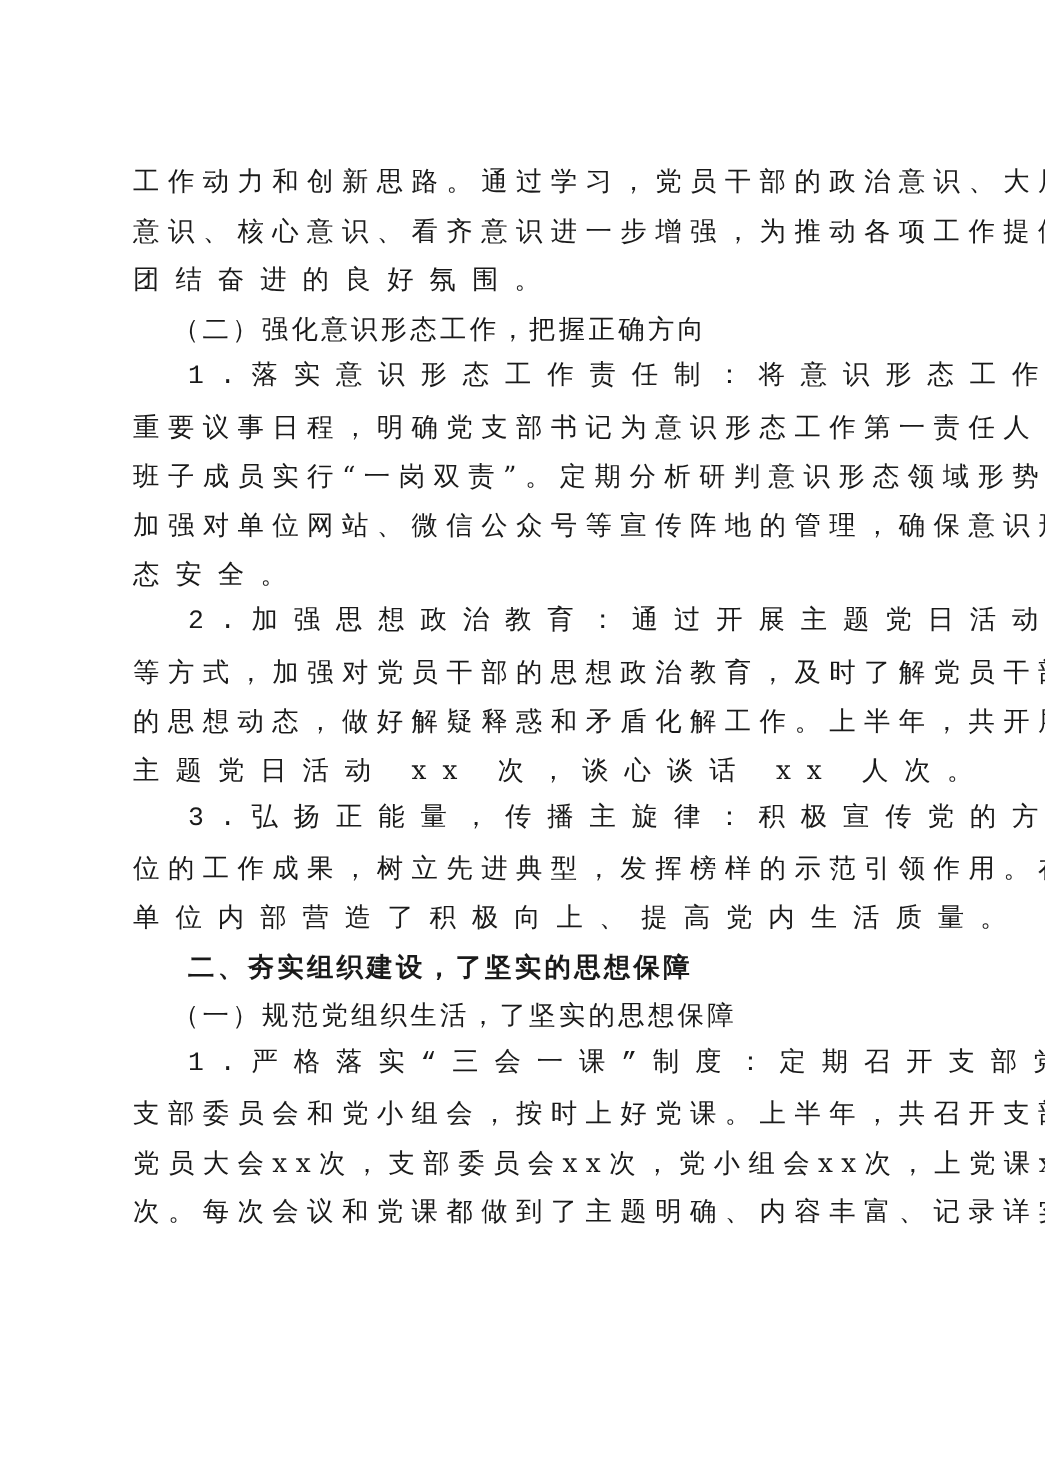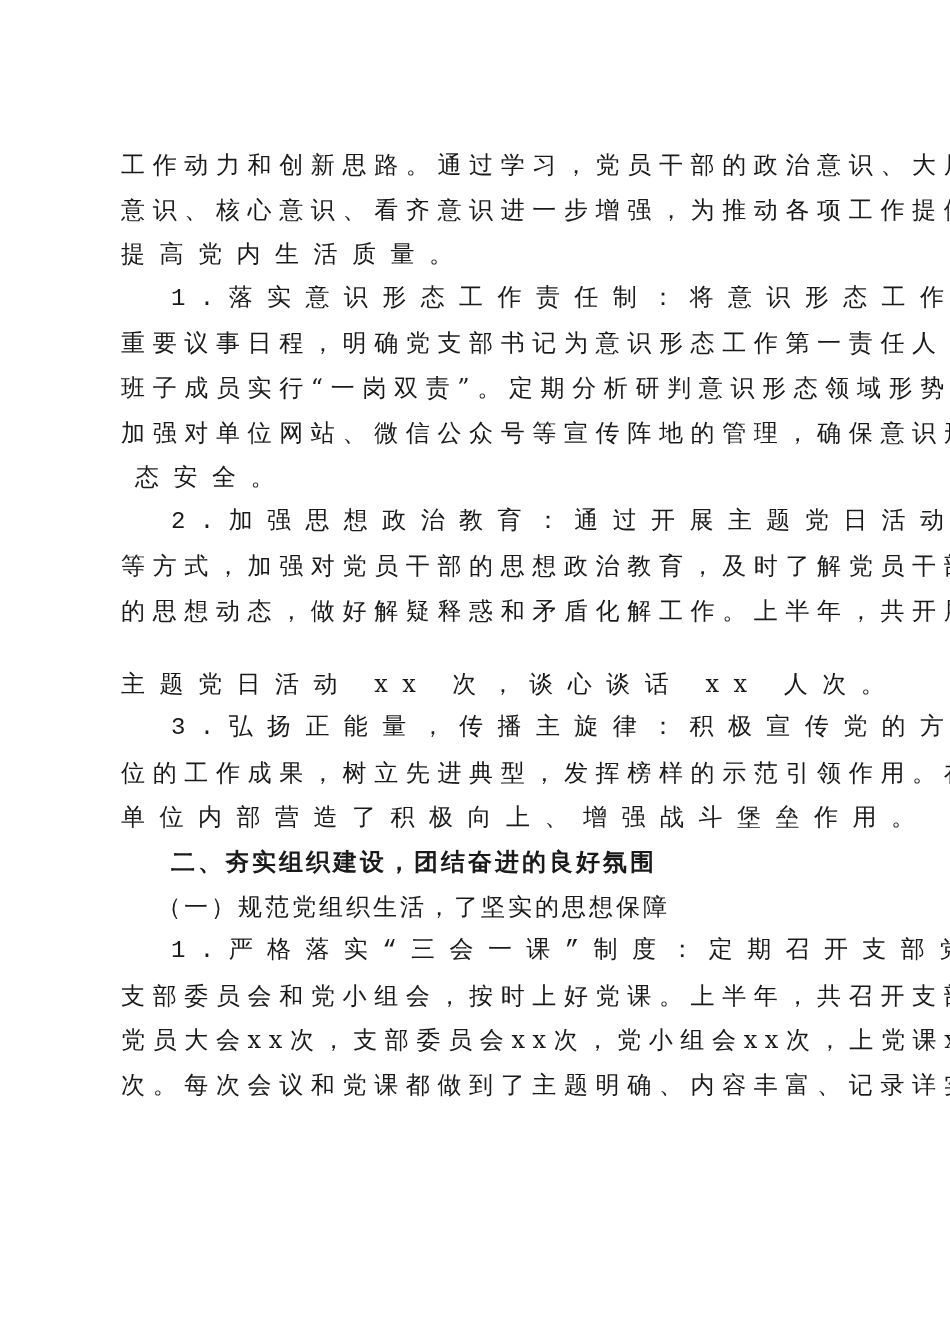--- a/index.html
+++ b/index.html
@@ -20,39 +20,40 @@
   .h3 { padding-left: 36px; }
   .h3 .txt { letter-spacing: 2px; }
   .line .txt { display: inline; }
 </style>
 </head>
 <body>
 
 <div class="page">
   <div class="line"><span>工</span> <span>作</span> <span>动</span> <span>力</span> <span>和</span> <span>创</span> <span>新</span> <span>思</span> <span>路</span> <span>。</span> <span>通</span> <span>过</span> <span>学</span> <span>习</span> <span>，</span> <span>党</span> <span>员</span> <span>干</span> <span>部</span> <span>的</span> <span>政</span> <span>治</span> <span>意</span> <span>识</span> <span>、</span> <span>大</span> <span>局</span> </div>
   <div class="line"><span>意</span> <span>识</span> <span>、</span> <span>核</span> <span>心</span> <span>意</span> <span>识</span> <span>、</span> <span>看</span> <span>齐</span> <span>意</span> <span>识</span> <span>进</span> <span>一</span> <span>步</span> <span>增</span> <span>强</span> <span>，</span> <span>为</span> <span>推</span> <span>动</span> <span>各</span> <span>项</span> <span>工</span> <span>作</span> <span>提</span> <span>供</span> </div>
-  <div class="line last" style="letter-spacing: 14.5px;">提高党内生活质量。</div>
+  <div class="line last" style="letter-spacing: 14.5px;">团结奋进的良好氛围。</div>
 
+  <div class="line last h3"><span class="txt" style="letter-spacing: 3px;">（二）强化意识形态工作，把握正确方向</span></div>
 
   <div class="line indent"><span>1</span> <span>.</span> <span>落</span> <span>实</span> <span>意</span> <span>识</span> <span>形</span> <span>态</span> <span>工</span> <span>作</span> <span>责</span> <span>任</span> <span>制</span> <span>：</span> <span>将</span> <span>意</span> <span>识</span> <span>形</span> <span>态</span> <span>工</span> <span>作</span> <span>纳</span> <span>入</span> <span>党</span> <span>支</span> <span>部</span> </div>
   <div class="line"><span>重</span> <span>要</span> <span>议</span> <span>事</span> <span>日</span> <span>程</span> <span>，</span> <span>明</span> <span>确</span> <span>党</span> <span>支</span> <span>部</span> <span>书</span> <span>记</span> <span>为</span> <span>意</span> <span>识</span> <span>形</span> <span>态</span> <span>工</span> <span>作</span> <span>第</span> <span>一</span> <span>责</span> <span>任</span> <span>人</span> <span>，</span> </div>
   <div class="line"><span>班</span> <span>子</span> <span>成</span> <span>员</span> <span>实</span> <span>行</span> <span>“</span> <span>一</span> <span>岗</span> <span>双</span> <span>责</span> <span>”</span> <span>。</span> <span>定</span> <span>期</span> <span>分</span> <span>析</span> <span>研</span> <span>判</span> <span>意</span> <span>识</span> <span>形</span> <span>态</span> <span>领</span> <span>域</span> <span>形</span> <span>势</span>  </div>
   <div class="line"><span>加</span> <span>强</span> <span>对</span> <span>单</span> <span>位</span> <span>网</span> <span>站</span> <span>、</span> <span>微</span> <span>信</span> <span>公</span> <span>众</span> <span>号</span> <span>等</span> <span>宣</span> <span>传</span> <span>阵</span> <span>地</span> <span>的</span> <span>管</span> <span>理</span> <span>，</span> <span>确</span> <span>保</span> <span>意</span> <span>识</span> <span>形</span> </div>
-  <div class="line last" style="letter-spacing: 14.5px; margin-left: 14px;">态安全。</div>
+  <div class="line last" style="letter-spacing: 14.5px;">态安全。</div>
 
   <div class="line indent"><span>2</span> <span>.</span> <span>加</span> <span>强</span> <span>思</span> <span>想</span> <span>政</span> <span>治</span> <span>教</span> <span>育</span> <span>：</span> <span>通</span> <span>过</span> <span>开</span> <span>展</span> <span>主</span> <span>题</span> <span>党</span> <span>日</span> <span>活</span> <span>动</span> <span>、</span> <span>谈</span> <span>心</span> <span>谈</span> <span>话</span> </div>
   <div class="line"><span>等</span> <span>方</span> <span>式</span> <span>，</span> <span>加</span> <span>强</span> <span>对</span> <span>党</span> <span>员</span> <span>干</span> <span>部</span> <span>的</span> <span>思</span> <span>想</span> <span>政</span> <span>治</span> <span>教</span> <span>育</span> <span>，</span> <span>及</span> <span>时</span> <span>了</span> <span>解</span> <span>党</span> <span>员</span> <span>干</span> <span>部</span> </div>
   <div class="line"><span>的</span> <span>思</span> <span>想</span> <span>动</span> <span>态</span> <span>，</span> <span>做</span> <span>好</span> <span>解</span> <span>疑</span> <span>释</span> <span>惑</span> <span>和</span> <span>矛</span> <span>盾</span> <span>化</span> <span>解</span> <span>工</span> <span>作</span> <span>。</span> <span>上</span> <span>半</span> <span>年</span> <span>，</span> <span>共</span> <span>开</span> <span>展</span> </div>
-  <div class="line last" style="letter-spacing: 14.5px; margin-top: 28px;">主题党日活动 xx 次，谈心谈话 xx 人次。</div>
+  <div class="line last" style="letter-spacing: 14.5px;">主题党日活动 xx 次，谈心谈话 xx 人次。</div>
 
   <div class="line indent"><span>3</span> <span>.</span> <span>弘</span> <span>扬</span> <span>正</span> <span>能</span> <span>量</span> <span>，</span> <span>传</span> <span>播</span> <span>主</span> <span>旋</span> <span>律</span> <span>：</span> <span>积</span> <span>极</span> <span>宣</span> <span>传</span> <span>党</span> <span>的</span> <span>方</span> <span>针</span> <span>政</span> <span>策</span> <span>和</span> <span>单</span> </div>
   <div class="line"><span>位</span> <span>的</span> <span>工</span> <span>作</span> <span>成</span> <span>果</span> <span>，</span> <span>树</span> <span>立</span> <span>先</span> <span>进</span> <span>典</span> <span>型</span> <span>，</span> <span>发</span> <span>挥</span> <span>榜</span> <span>样</span> <span>的</span> <span>示</span> <span>范</span> <span>引</span> <span>领</span> <span>作</span> <span>用</span> <span>。</span> <span>在</span> </div>
-  <div class="line last" style="letter-spacing: 14.5px;">单位内部营造了积极向上、增强战斗堡垒作用。</div>
+  <div class="line last" style="letter-spacing: 14.5px;">单位内部营造了积极向上、提高党内生活质量。</div>
 
-  <div class="line last indent h2" style="letter-spacing: 3px;">二、夯实组织建设，团结奋进的良好氛围</div>
+  <div class="line last indent h2" style="letter-spacing: 3px;">二、夯实组织建设，了坚实的思想保障</div>
 
   <div class="line last h3"><span class="txt" style="letter-spacing: 3px;">（一）规范党组织生活，了坚实的思想保障</span></div>
 
   <div class="line indent"><span>1</span> <span>.</span> <span>严</span> <span>格</span> <span>落</span> <span>实</span> <span>“</span> <span>三</span> <span>会</span> <span>一</span> <span>课</span> <span>”</span> <span>制</span> <span>度</span> <span>：</span> <span>定</span> <span>期</span> <span>召</span> <span>开</span> <span>支</span> <span>部</span> <span>党</span> <span>员</span> <span>大</span> <span>会</span> <span>、</span> </div>
   <div class="line"><span>支</span> <span>部</span> <span>委</span> <span>员</span> <span>会</span> <span>和</span> <span>党</span> <span>小</span> <span>组</span> <span>会</span> <span>，</span> <span>按</span> <span>时</span> <span>上</span> <span>好</span> <span>党</span> <span>课</span> <span>。</span> <span>上</span> <span>半</span> <span>年</span> <span>，</span> <span>共</span> <span>召</span> <span>开</span> <span>支</span> <span>部</span> </div>
   <div class="line"><span>党</span> <span>员</span> <span>大</span> <span>会</span> <span> </span> <span>x</span> <span>x</span> <span> </span> <span>次</span> <span>，</span> <span>支</span> <span>部</span> <span>委</span> <span>员</span> <span>会</span> <span> </span> <span>x</span> <span>x</span> <span> </span> <span>次</span> <span>，</span> <span>党</span> <span>小</span> <span>组</span> <span>会</span> <span> </span> <span>x</span> <span>x</span> <span> </span> <span>次</span> <span>，</span> <span>上</span> <span>党</span> <span>课</span> <span> </span> <span>x</span>  </div>
   <div class="line"><span>次</span> <span>。</span> <span>每</span> <span>次</span> <span>会</span> <span>议</span> <span>和</span> <span>党</span> <span>课</span> <span>都</span> <span>做</span> <span>到</span> <span>了</span> <span>主</span> <span>题</span> <span>明</span> <span>确</span> <span>、</span> <span>内</span> <span>容</span> <span>丰</span> <span>富</span> <span>、</span> <span>记</span> <span>录</span> <span>详</span> <span>实</span>  </div>
 </div>
 
 </body></html>

